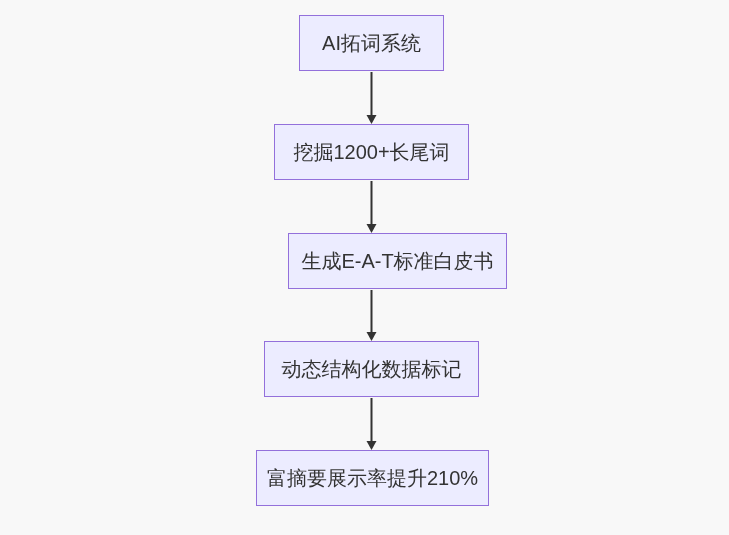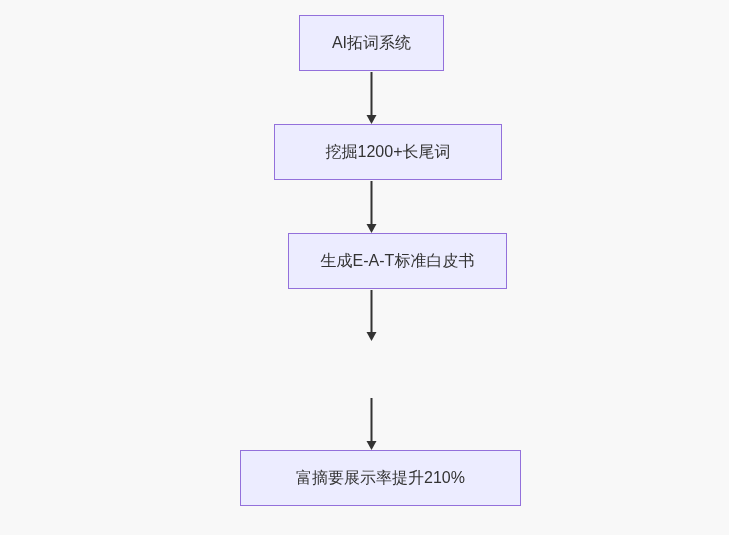--- a/index.html
+++ b/index.html
@@ -25,29 +25,29 @@
     position: absolute;
     height: 56px;
     background: var(--node-fill);
     border: 1px solid var(--node-border);
     display: flex;
     align-items: center;
     justify-content: center;
   }
   .flow-node .node-label {
     color: var(--text-color);
-    font-size: 16px;
+    font-size: 20px;
     white-space: nowrap;
     text-align: center;
   }
   .node-0 { left: 299px; top: 15px;  width: 145px; }
-  .node-1 { left: 274px; top: 124px; width: 228px; }
+  .node-1 { left: 274px; top: 124px; width: 195px; }
   .node-2 { left: 262px; top: 233px; width: 219px; margin-left: 26px; }
   .node-3 { left: 264px; top: 341px; width: 215px; }
-  .node-4 { left: 240px; top: 450px; width: 281px; }
+  .node-4 { left: 256px; top: 450px; width: 233px; }
   .edges-layer {
     position: absolute;
     left: 0; top: 0;
     width: 729px;
     height: 535px;
     pointer-events: none;
   }
   .edge-line {
     stroke: var(--edge-color);
     stroke-width: 2px;
@@ -87,18 +87,21 @@
   </div>
 
   <div class="flow-node node-1">
     <span class="node-label">挖掘1200+长尾词</span>
   </div>
 
   <div class="flow-node node-2">
     <span class="node-label">生成E-A-T标准白皮书</span>
   </div>
 
+  <div class="flow-node node-3">
+    <span class="node-label">动态结构化数据标记</span>
+  </div>
 
   <div class="flow-node node-4">
     <span class="node-label">富摘要展示率提升210%</span>
   </div>
 
 </div>
 
 </body></html>

